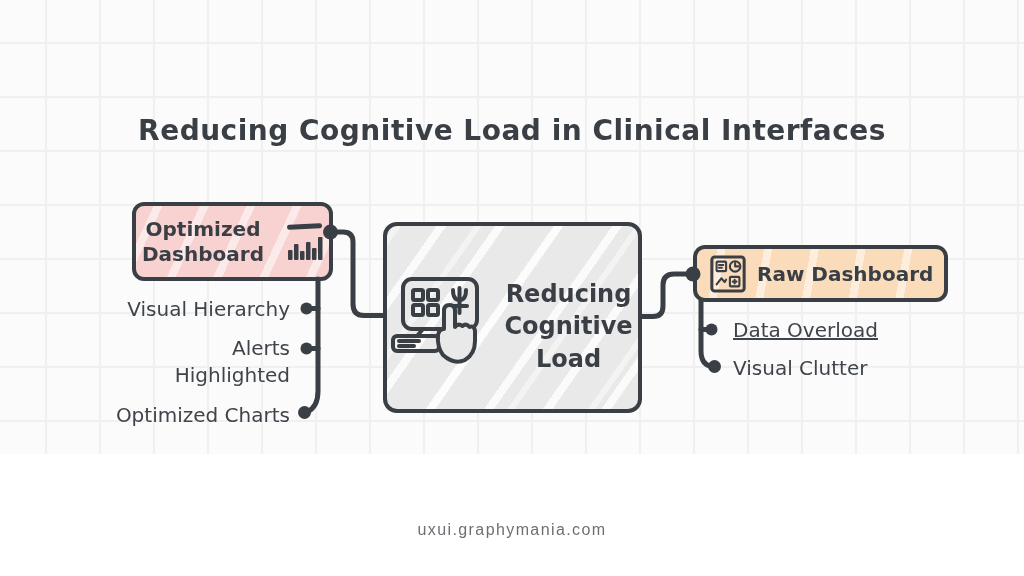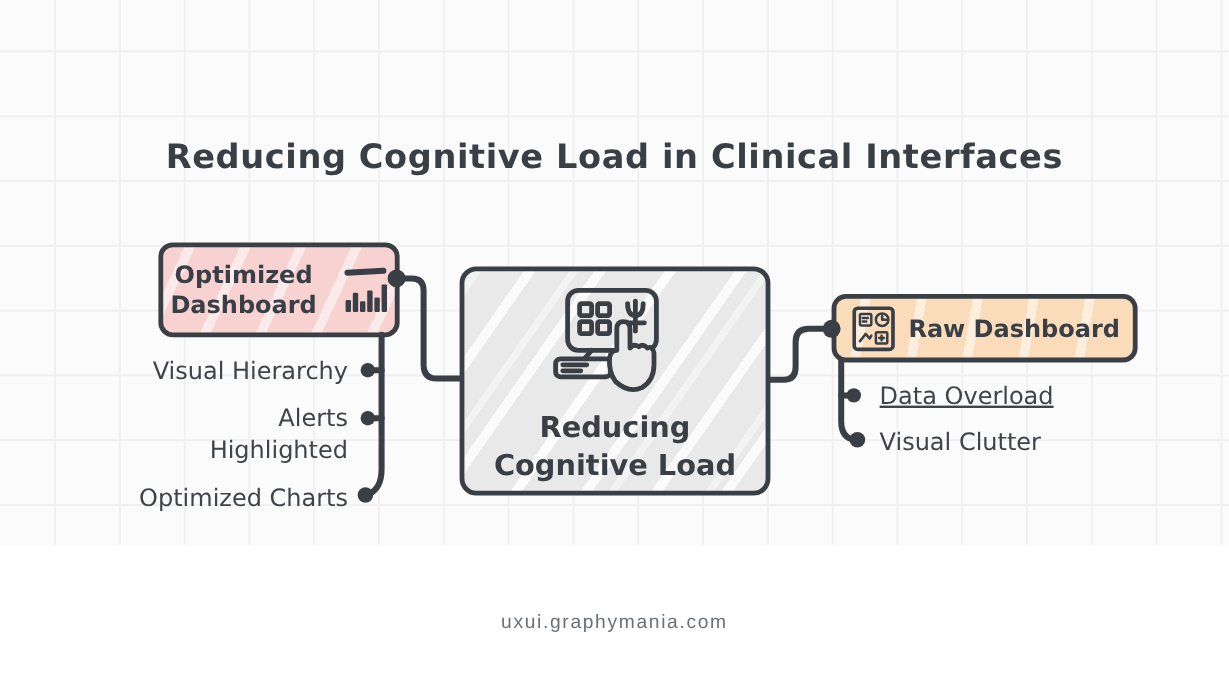--- a/index.html
+++ b/index.html
@@ -42,21 +42,21 @@
   .node-center{
     left:383px;top:222px;width:259px;height:191px;border-radius:14px;
     background-color:#e9e9e9;
     background-image:
       repeating-linear-gradient(-55deg,
         rgba(255,255,255,0) 0 22px,rgba(255,255,255,.8) 22px 30px,
         rgba(255,255,255,0) 30px 48px),
       repeating-linear-gradient(-55deg,
         rgba(255,255,255,0) 0 35px,rgba(255,255,255,.45) 35px 41px,
         rgba(255,255,255,0) 41px 66px);
-    flex-direction:column;justify-content:flex-start;padding-top:14px;
+    flex-direction:row;justify-content:flex-start;padding-top:14px;
   }
   .node-center::before{
     inset:-8px -7px -9px -7px;background:rgba(228,228,228,.6);
     border-radius:20px 12px 24px 14px;transform:rotate(-1deg);
   }
   .node-center .node-label{margin-top:4px;text-align:center;font-size:24px;font-weight:bold;color:var(--ink);line-height:1.35;}
   .node-peach{
     left:693px;top:245px;width:255px;height:57px;border-radius:12px;
     background-color:#fadcba;
     background-image:repeating-linear-gradient(100deg,
@@ -78,21 +78,21 @@
   .item-l2{top:362px;}
   .item-l3{top:415px;}
   .item-r1{top:330px;text-decoration:underline;}
   .item-r2{top:368px;}
   
   .connectors{position:absolute;left:0;top:0;pointer-events:none;z-index:5;}
   .connectors path{fill:none;stroke:var(--ink);stroke-width:5;stroke-linecap:round;stroke-linejoin:round;}
   .connectors circle{fill:var(--ink);}
   
   .footer{
-    position:absolute;top:510px;left:0;width:100%;text-align:center;
+    position:absolute;top:521px;left:0;width:100%;text-align:center;
     font-family:"Liberation Sans","DejaVu Sans",sans-serif;
     font-size:16px;color:#6b7075;letter-spacing:1.4px;
   }
   .icon{flex:none;display:block;}
 </style>
 </head>
 <body>
 
 <div class="canvas">
 

